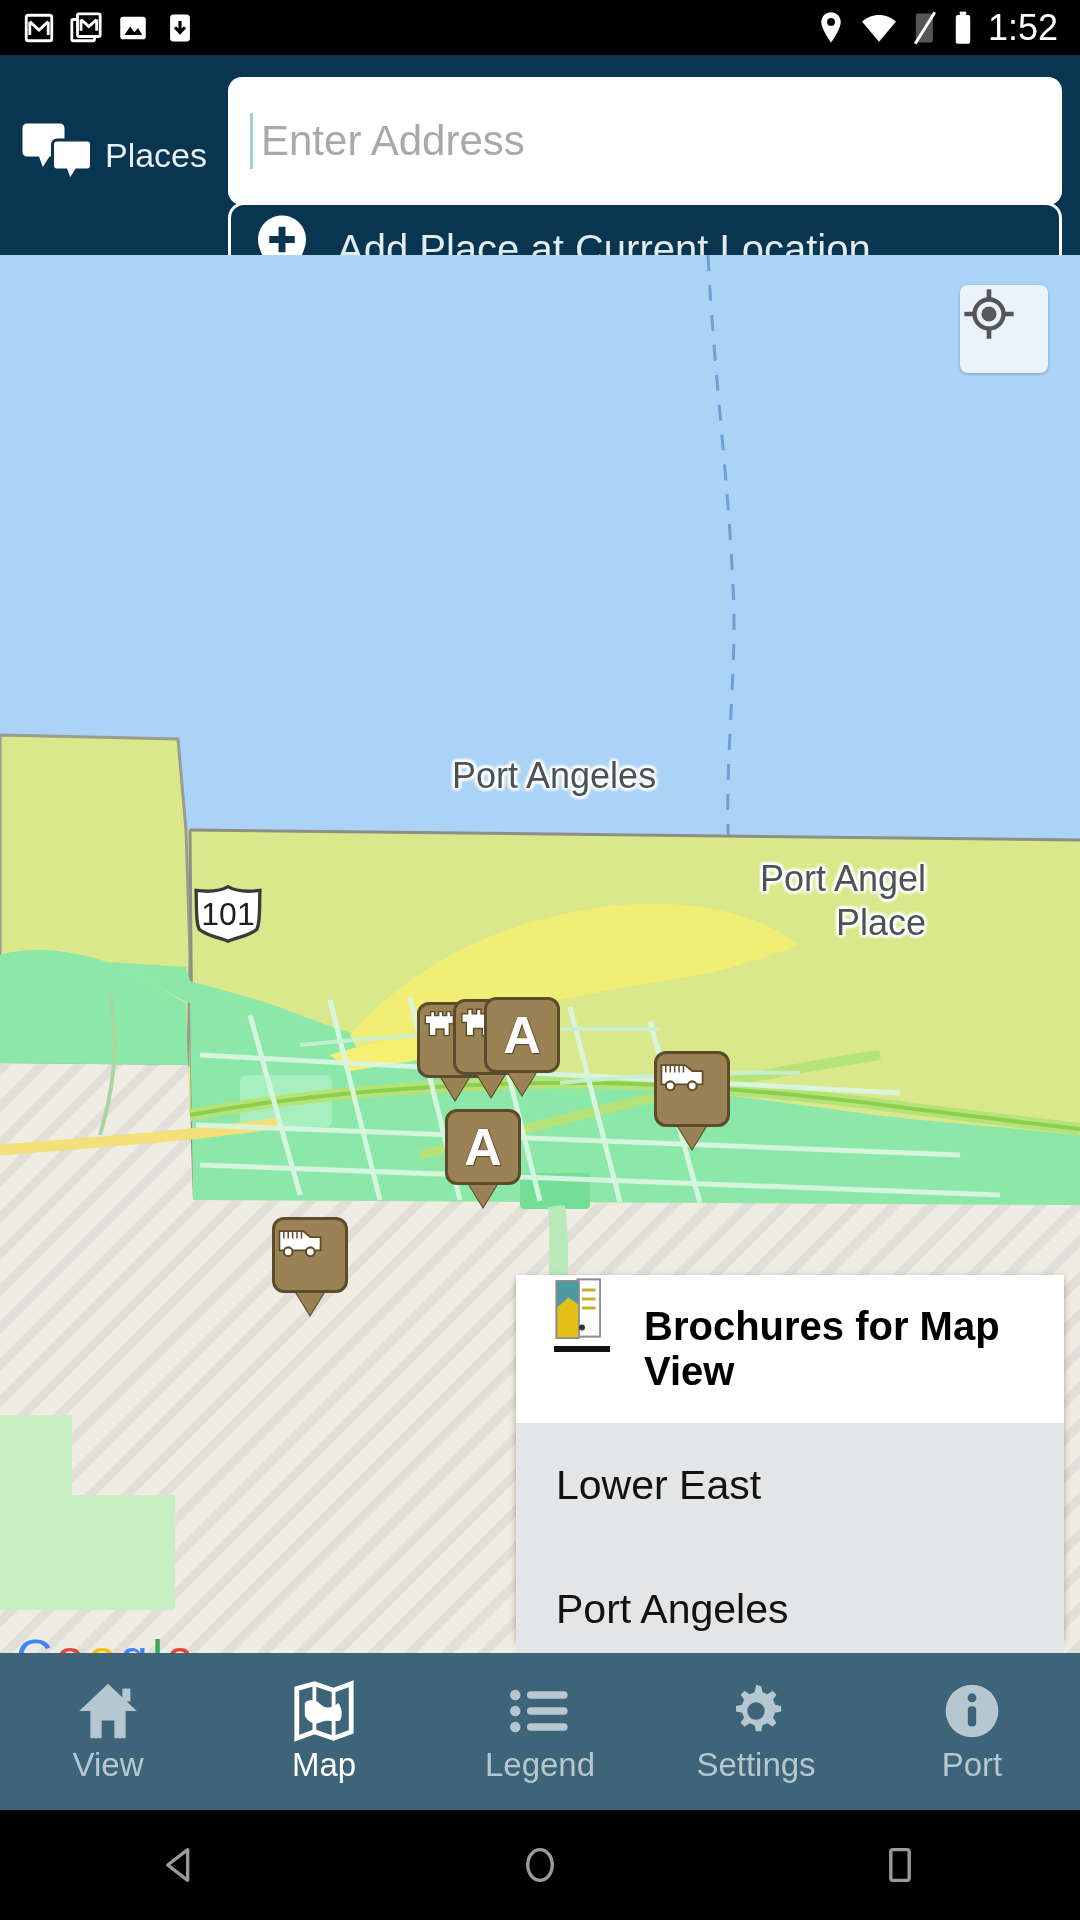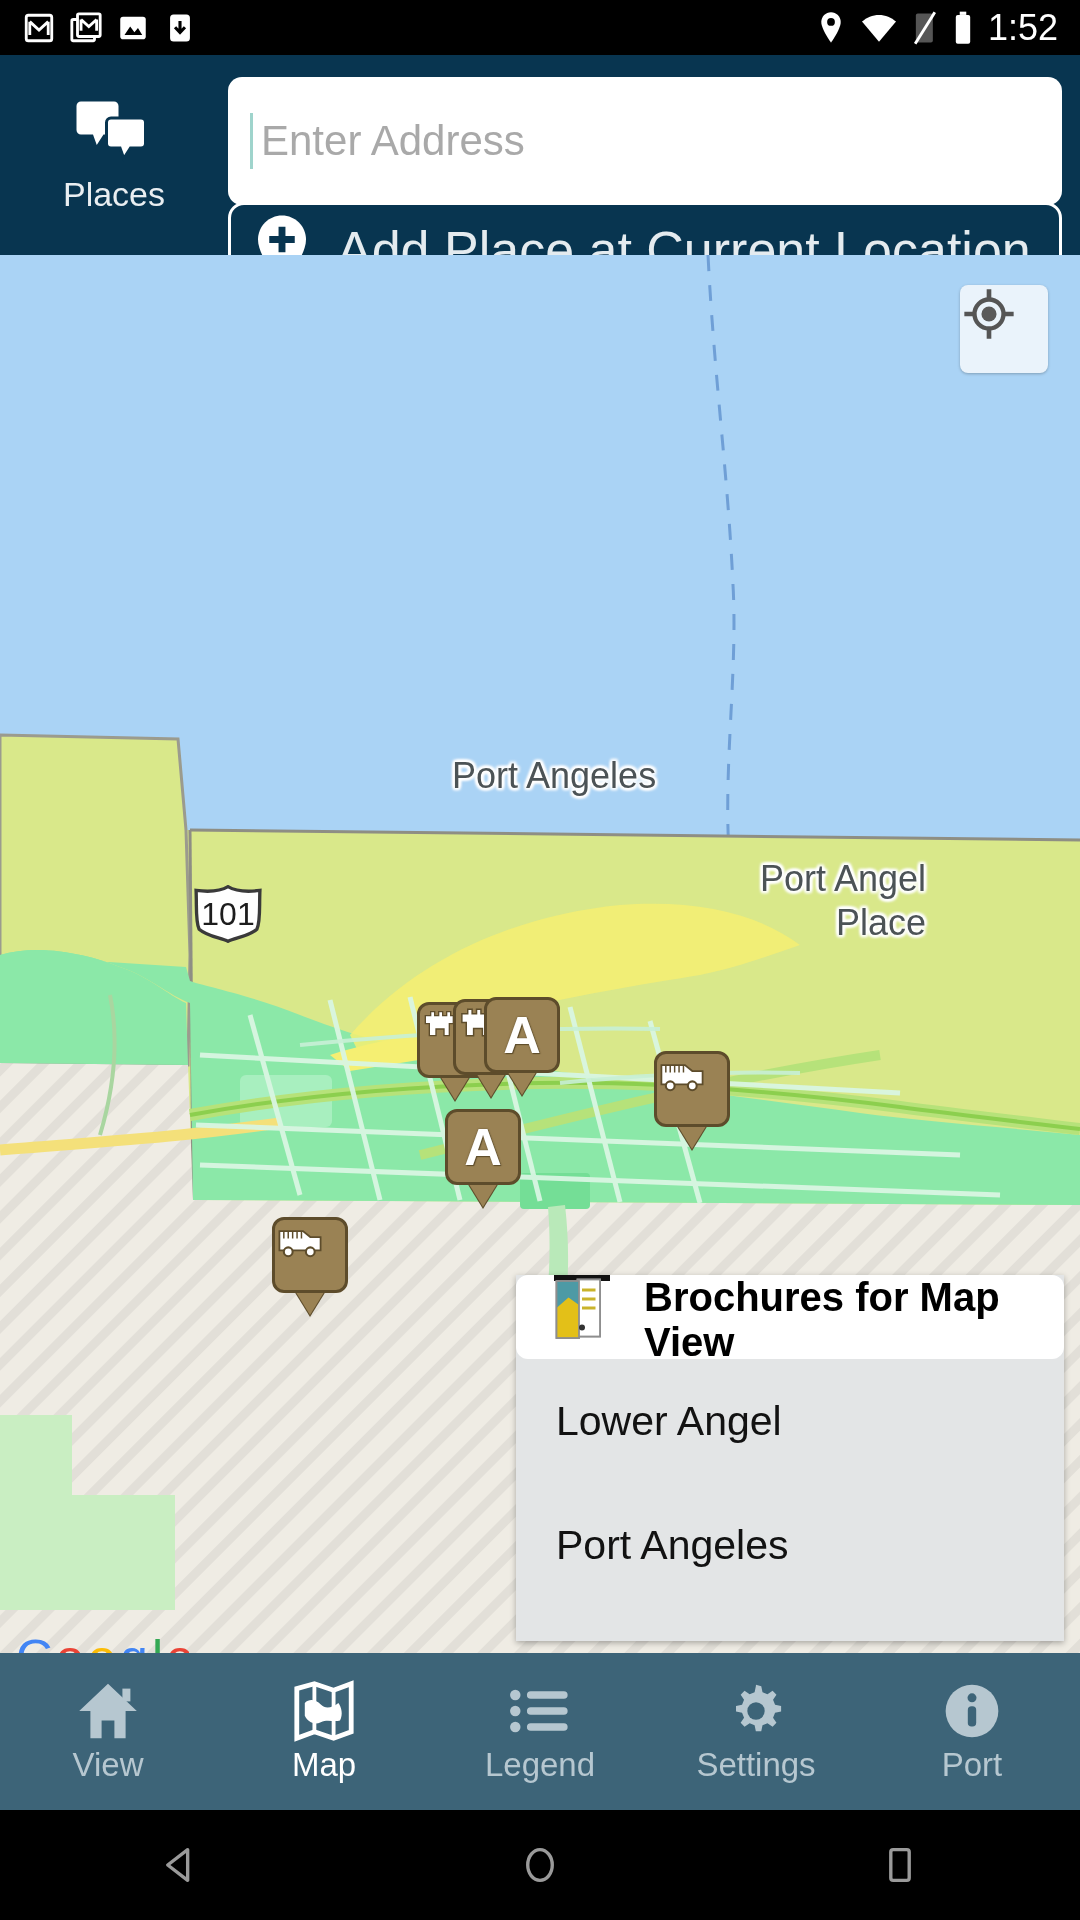--- a/index.html
+++ b/index.html
@@ -23,21 +23,21 @@
   .sb-time { font-size:36px; color:#fff; letter-spacing:0px; font-weight:400; }
   .sbicon { display:block; }
 
   
   .header {
     position:absolute; top:55px; left:0; width:1080px; height:200px;
     background:#083550;
   }
   .places-btn {
     position:absolute; left:0px; top:0px; width:228px; height:200px;
-    display:flex; flex-direction:column; align-items:center; justify-content:center;
+    display:flex; flex-direction:row; align-items:center; justify-content:center;
     gap:6px;
   }
   .places-label { color:#e9eef1; font-size:34px; line-height:38px; }
   .addr-field {
     position:absolute; left:228px; top:22px; width:834px; height:128px;
     background:#fff; border-radius:14px;
     display:flex; align-items:center;
   }
   .addr-caret {
     width:3px; height:56px; background:#9fd4cc; margin-left:22px; flex:none;
@@ -45,21 +45,21 @@
   .addr-ph {
     font-size:42px; color:#a9a9a9; margin-left:8px;
     white-space:nowrap; overflow:hidden;
   }
   .addplace-btn {
     position:absolute; left:228px; top:147px; width:834px; height:95px;
     border:3px solid #ffffff; border-radius:16px;
     display:flex; align-items:center;
   }
   .addplace-icon { margin-left:22px; flex:none; }
-  .addplace-label { font-size:52px; color:#e4ebef; margin-left:26px; white-space:nowrap; }
+  .addplace-label { font-size:40px; color:#e4ebef; margin-left:26px; white-space:nowrap; }
 
   
   .map {
     position:absolute; top:255px; left:0; width:1080px; height:1398px;
     overflow:hidden; background:#fef9c3;
   }
   .map svg { position:absolute; top:0; left:0; }
 
   .maplabel {
     position:absolute; font-size:36px; color:#4c5356;
@@ -105,22 +105,22 @@
   
   .glogo { position:absolute; left:14px; bottom:24px; }
 
   
   .brochures {
     position:absolute; left:516px; top:1275px; width:548px; height:366px;
     background:#e3e5e6;
     box-shadow:0 2px 6px rgba(0,0,0,.30);
   }
   .br-head {
-    height:84px; background:#fff;
-    display:flex; align-items:flex-start;border-radius:12px;
+    height:148px; background:#fff;
+    display:flex; align-items:center;
   }
   .br-collapse { width:56px; height:6px; background:#111; margin-left:38px; flex:none; }
   .br-title { font-size:40px; font-weight:700; color:#000; margin-left:34px; }
   .br-item {
     height:124px; display:flex; align-items:center;
     background:#e3e5e6;
   }
   .br-ico { margin-left:36px; flex:none; }
   .br-name { font-size:41px; color:#121212; margin-left:40px; }
 
@@ -379,21 +379,21 @@
         <svg class="br-ico" width="54" height="66" viewBox="0 0 36 44">
           <rect x="17" y="3" width="15" height="38" fill="#fff" stroke="#8e8e8e" stroke-width="1.2"></rect>
           <g stroke="#c9b32b" stroke-width="2">
               <path d="M20 10 h9 M20 16 h9 M20 22 h9"></path>
             </g>
           <rect x="3" y="4" width="15" height="38" fill="#e3c018"></rect>
           <path d="M3 4 h15 v16 l-7 -5 -8 7 Z" fill="#4d9aa5"></path>
           <rect x="3" y="4" width="15" height="38" fill="none" stroke="#8e8e8e" stroke-width="1.2"></rect>
           <circle cx="20" cy="35" r="2" fill="#333"></circle>
         </svg>
-        <span class="br-name">Lower Angel</span>
+        <span class="br-name">Lower East</span>
       </div>
 
       <div class="br-item">
         <svg class="br-ico" width="54" height="66" viewBox="0 0 36 44">
           <rect x="17" y="3" width="15" height="38" fill="#fff" stroke="#8e8e8e" stroke-width="1.2"></rect>
           <g stroke="#c9b32b" stroke-width="2">
               <path d="M20 10 h9 M20 16 h9 M20 22 h9"></path>
             </g>
           <rect x="3" y="4" width="15" height="38" fill="#e3c018"></rect>
           <path d="M3 4 h15 v16 l-7 -5 -8 7 Z" fill="#4d9aa5"></path>

